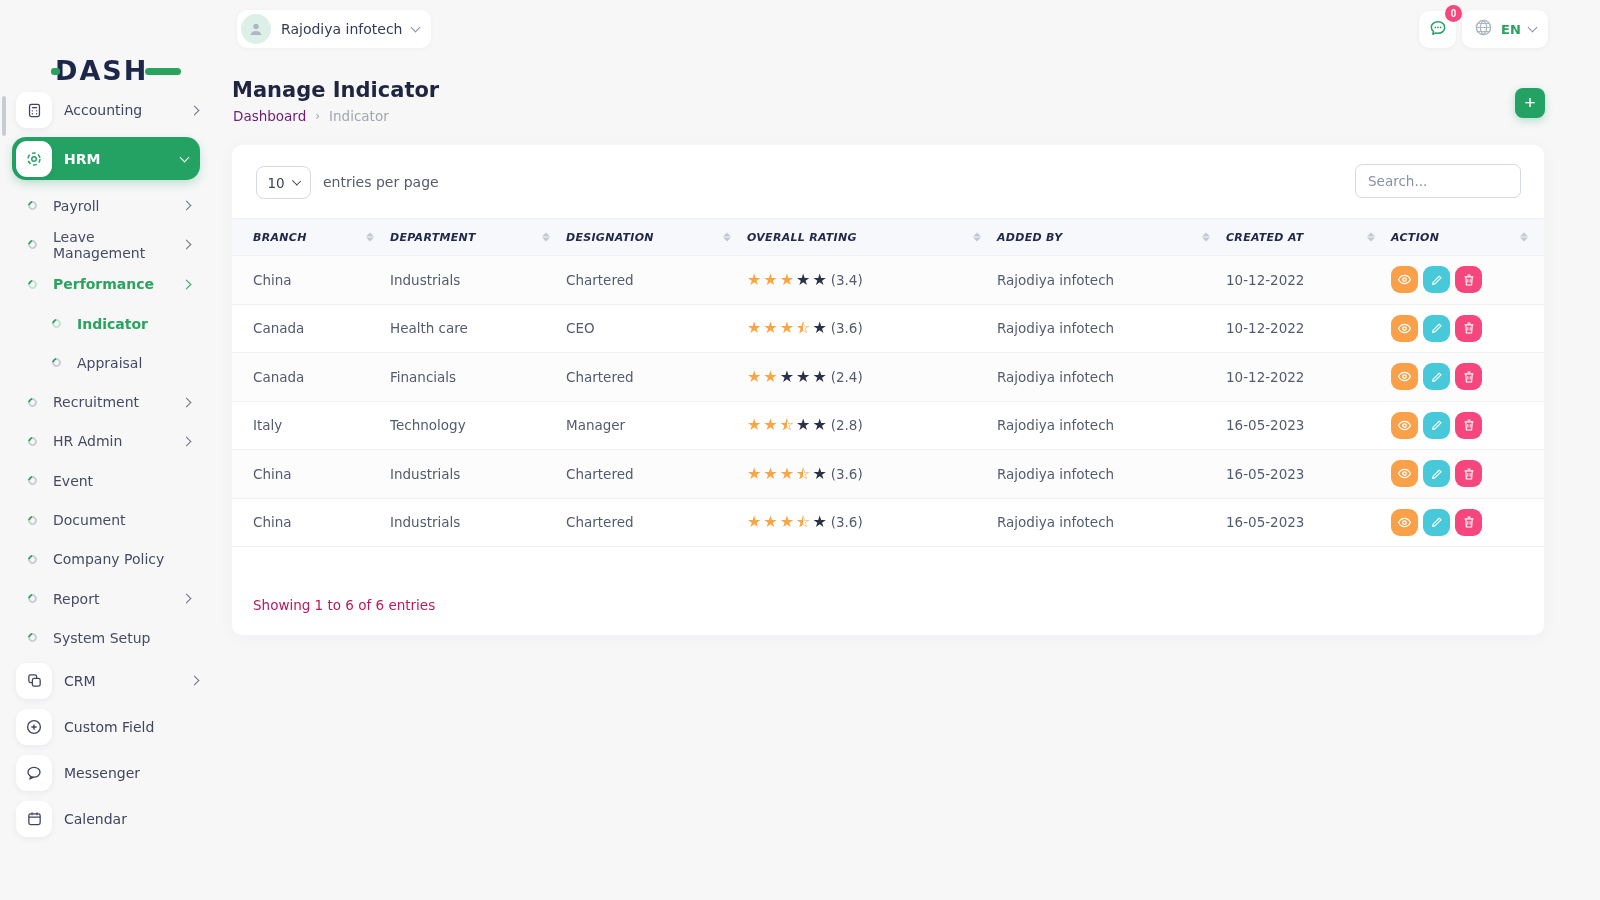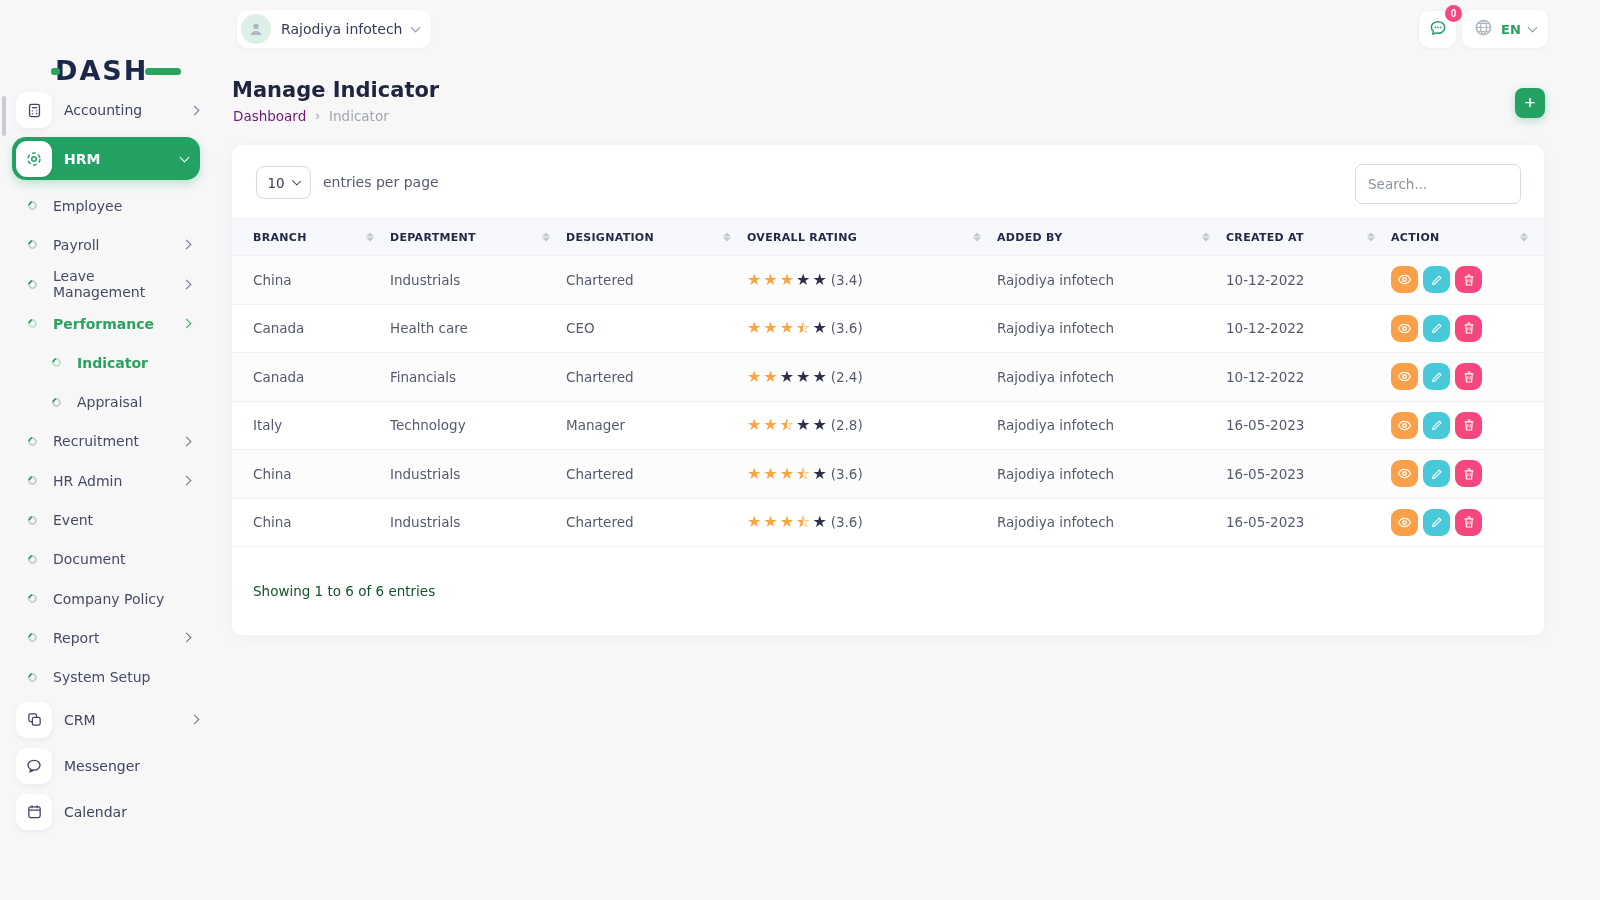--- a/index.html
+++ b/index.html
@@ -53,26 +53,26 @@
   .breadcrumb a { color: #701a75; text-decoration: none; cursor: pointer; }
   .breadcrumb .sep { color: #9aa0ac; font-size: 12px; }
   .breadcrumb .current { color: #a0a6b1; }
   .add-btn { position: absolute; left: 1515px; top: 88px; width: 30px; height: 30px; background: #23a263; color: #fff; border: none; border-radius: 8px; font-size: 19px; line-height: 28px; cursor: pointer; box-shadow: 0 3px 8px rgba(35,162,99,.3); }
 
   
   .card { position: absolute; left: 232px; top: 145px; width: 1312px; height: 490px; background: #ffffff; border-radius: 10px; box-shadow: 0 2px 18px rgba(30,40,70,.04); }
   .entries-select { position: absolute; left: 24px; top: 21px; width: 55px; height: 33px; border: 1px solid #d5dae2; border-radius: 8px; display: flex; align-items: center; justify-content: center; gap: 8px; font-size: 13.5px; color: #3c425a; cursor: pointer; }
   .entries-select .chev { width: 6px; height: 6px; border-color: #3c425a; margin-top: -3px; }
   .entries-label { position: absolute; left: 91px; top: 29px; font-size: 14px; color: #545b6e; }
-  .search-input { position: absolute; left: 1123px; top: 19px; width: 166px; height: 40px; border: 1px solid #d5dae2; border-radius: 7px; padding: 16px 12px; font-size: 13.5px; color: #3c425a; font-family: "DejaVu Sans", sans-serif; outline: none; background: #fff; }
+  .search-input { position: absolute; left: 1123px; top: 19px; width: 166px; height: 34px; border: 1px solid #d5dae2; border-radius: 7px; padding: 16px 12px; font-size: 13.5px; color: #3c425a; font-family: "DejaVu Sans", sans-serif; outline: none; background: #fff; }
   .search-input::placeholder { color: #8a91a0; }
 
   .grid-cols { display: grid; grid-template-columns: 137px 176px 181px 250px 229px 165px 1fr; align-items: center; padding-left: 21px; }
   .thead { position: absolute; left: 0; top: 73px; width: 100%; height: 38px; background: #f7f8fb; border-top: 1px solid #eef0f4; border-bottom: 1px solid #eef0f4; }
-  .th { position: relative; font-size: 11px; font-weight: 700; color: #232948; letter-spacing: .3px; padding-right: 30px; }
+  .th { position: relative; font-size: 11px; font-weight: 700; color: #232948; letter-spacing: .3px; padding-right: 30px; font-style: italic; }
   .sort { position: absolute; right: 16px; top: 50%; transform: translateY(-50%); display: flex; flex-direction: column; gap: 1px; }
   .sort i { display: block; width: 0; height: 0; border-left: 4px solid transparent; border-right: 4px solid transparent; }
   .sort .up { border-bottom: 4px solid #c3c8d4; }
   .sort .dn { border-top: 4px solid #c3c8d4; }
 
   #tbody { position: absolute; left: 0; top: 111px; width: 100%; }
   .tr { height: 48.5px; border-bottom: 1px solid #f0f1f5; font-size: 13.5px; color: #545b6e; cursor: default; }
   .tr:nth-child(odd) { background: #fcfcfd; }
   .td { padding-right: 10px; white-space: nowrap; overflow: hidden; }
 
@@ -81,21 +81,21 @@
   .st.full { color: #f9a543; }
   .st.empty { color: #293047; }
   .st.half { color: #f9a543; }
   .st.half .hf { position: absolute; left: 0; top: 0; width: 52%; overflow: hidden; color: #f9a543; }
   .rating-label { margin-left: 4px; font-size: 13.5px; color: #545b6e; }
 
   .actions { display: flex; gap: 5px; }
   .act-btn { width: 27px; height: 27px; border: none; border-radius: 9px; display: flex; align-items: center; justify-content: center; cursor: pointer; padding: 0; }
   .act-btn svg { display: block; }
 
-  .tfoot { position: absolute; left: 21px; top: 438px; font-size: 13.5px; color: #14532d; }
+  .tfoot { position: absolute; left: 21px; top: 452px; font-size: 13.5px; color: #be185d; }
 </style>
 </head>
 <body>
 
 <aside class="sidebar">
   <div class="logo">
     <span class="logo-text">DASH</span>
     <span class="logo-dash"></span>
     <span class="logo-dot"></span>
   </div>
@@ -120,24 +120,20 @@
           <svg width="18" height="18" viewBox="0 0 24 24">
             <circle cx="12" cy="12" r="8" fill="none" stroke="#23a263" stroke-width="2" stroke-dasharray="5 3.5"></circle>
             <circle cx="12" cy="12" r="3" fill="none" stroke="#23a263" stroke-width="2"></circle>
           </svg>
         </span>
         <span class="mod-label">HRM</span>
         <span class="chev down" style="border-color: rgb(255, 255, 255);"></span>
       </div>
       <div class="sub-item">
         <span class="bullet"></span>
-        <span class="label">Employee</span>
-      </div>
-      <div class="sub-item">
-        <span class="bullet"></span>
         <span class="label">Payroll</span>
         <span class="chev right" style="border-color: rgb(107, 114, 135);"></span>
       </div>
       <div class="sub-item">
         <span class="bullet"></span>
         <span class="label">Leave Management</span>
         <span class="chev right" style="border-color: rgb(107, 114, 135);"></span>
       </div>
       <div class="sub-item active">
         <span class="bullet"></span>
@@ -185,20 +181,29 @@
       </div>
       <div class="mod-item">
         <span class="mod-icon">
           <svg width="17" height="17" viewBox="0 0 24 24">
             <rect x="4" y="4" width="11" height="11" rx="2.5" fill="none" stroke="#3f455e" stroke-width="1.8"></rect>
             <rect x="9" y="9" width="11" height="11" rx="2.5" fill="#fff" stroke="#3f455e" stroke-width="1.8"></rect>
           </svg>
         </span>
         <span class="mod-label">CRM</span>
         <span class="chev right" style="border-color: rgb(107, 114, 135);"></span>
+      </div>
+      <div class="mod-item">
+        <span class="mod-icon">
+          <svg width="18" height="18" viewBox="0 0 24 24">
+            <circle cx="12" cy="12" r="8.5" fill="none" stroke="#3f455e" stroke-width="1.8"></circle>
+            <path d="M12 8.5v7M8.5 12h7" stroke="#3f455e" stroke-width="1.8"></path>
+          </svg>
+        </span>
+        <span class="mod-label">Custom Field</span>
       </div>
       <div class="mod-item">
         <span class="mod-icon">
           <svg width="18" height="18" viewBox="0 0 24 24">
             <ellipse cx="12" cy="11" rx="8" ry="6.5" fill="none" stroke="#3f455e" stroke-width="1.8"></ellipse>
             <path d="M8 16.5 6.5 20l5-2.5" fill="none" stroke="#3f455e" stroke-width="1.8" stroke-linejoin="round"></path>
           </svg>
         </span>
         <span class="mod-label">Messenger</span>
       </div>

